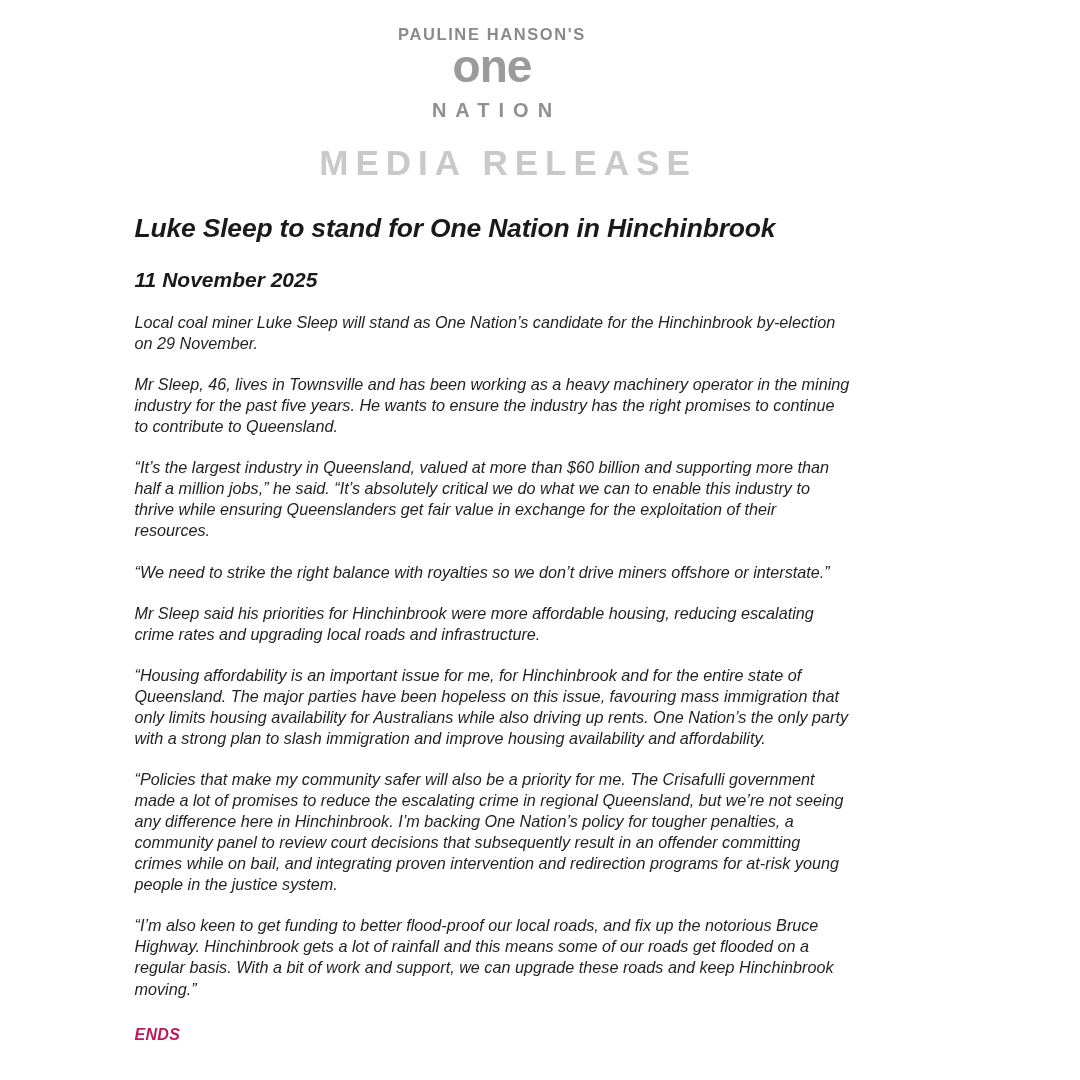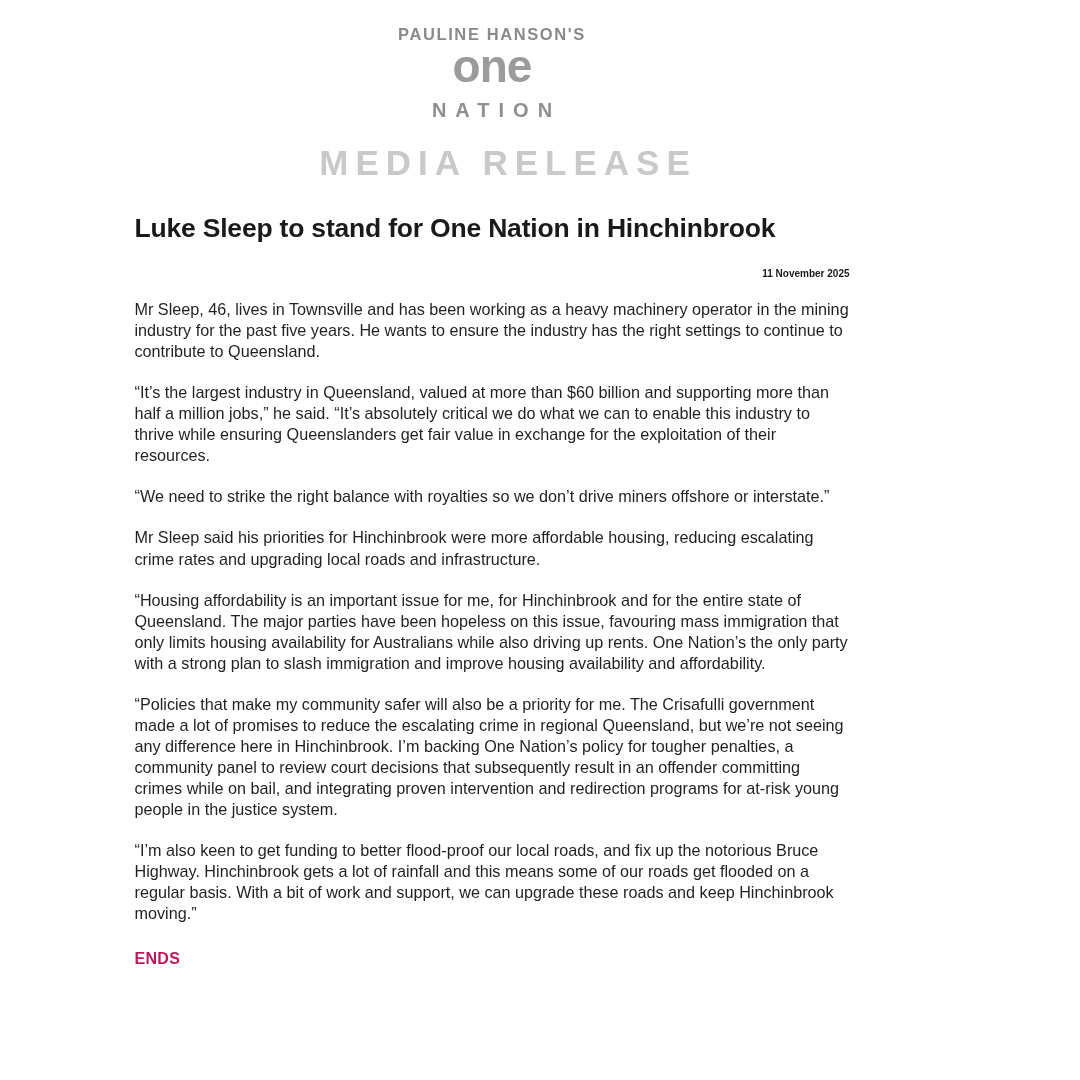--- a/index.html
+++ b/index.html
@@ -68,35 +68,35 @@
     color: #c9c9c9;
     text-align: center;
     padding-left: 32px;
   }
 
   
   .content {
     margin: 0 auto;
     width: 715px;
     padding-left: 0px;
+    font-style: italic;
   }
   .headline {
     margin-top: 30px;
     font-size: 26.5px;
     font-weight: bold;
     color: #1a1a1a;
     letter-spacing: -0.2px;
     line-height: 1.2;
   }
   .dateline {
     margin-top: 23px;
-    font-size: 10px;
+    font-size: 21px;
     font-weight: bold;
     color: #1a1a1a;
-    text-align: right;
   }
   p.body-par {
     margin: 0;
     margin-top: 20px;
     font-size: 16.2px;
     line-height: 1.30;
     color: #231f20;
   }
   .ends {
     margin-top: 26px;
@@ -117,21 +117,22 @@
       <div class="logo-main">one</div>
       <div class="logo-bottom">NATION</div>
     </div>
     <div class="media-release">MEDIA RELEASE</div>
   </div>
 
   <div class="content">
     <h1 class="headline">Luke Sleep to stand for One Nation in Hinchinbrook</h1>
     <div class="dateline">11 November 2025</div>
 
-    <p class="body-par">Mr Sleep, 46, lives in Townsville and has been working as a heavy machinery operator in the mining industry for the past five years. He wants to ensure the industry has the right settings to continue to contribute to Queensland.</p>
+    <p class="body-par">Local coal miner Luke Sleep will stand as One Nation’s candidate for the Hinchinbrook by-election on 29 November.</p>
+    <p class="body-par">Mr Sleep, 46, lives in Townsville and has been working as a heavy machinery operator in the mining industry for the past five years. He wants to ensure the industry has the right promises to continue to contribute to Queensland.</p>
     <p class="body-par">“It’s the largest industry in Queensland, valued at more than $60 billion and supporting more than half a million jobs,” he said. “It’s absolutely critical we do what we can to enable this industry to thrive while ensuring Queenslanders get fair value in exchange for the exploitation of their resources.</p>
     <p class="body-par">“We need to strike the right balance with royalties so we don’t drive miners offshore or interstate.”</p>
     <p class="body-par">Mr Sleep said his priorities for Hinchinbrook were more affordable housing, reducing escalating crime rates and upgrading local roads and infrastructure.</p>
     <p class="body-par">“Housing affordability is an important issue for me, for Hinchinbrook and for the entire state of Queensland. The major parties have been hopeless on this issue, favouring mass immigration that only limits housing availability for Australians while also driving up rents. One Nation’s the only party with a strong plan to slash immigration and improve housing availability and affordability.</p>
     <p class="body-par">“Policies that make my community safer will also be a priority for me. The Crisafulli government made a lot of promises to reduce the escalating crime in regional Queensland, but we’re not seeing any difference here in Hinchinbrook. I’m backing One Nation’s policy for tougher penalties, a community panel to review court decisions that subsequently result in an offender committing crimes while on bail, and integrating proven intervention and redirection programs for at-risk young people in the justice system.</p>
     <p class="body-par">“I’m also keen to get funding to better flood-proof our local roads, and fix up the notorious Bruce Highway. Hinchinbrook gets a lot of rainfall and this means some of our roads get flooded on a regular basis. With a bit of work and support, we can upgrade these roads and keep Hinchinbrook moving.”</p>
 
     <div class="ends">ENDS</div>
   </div>
 

